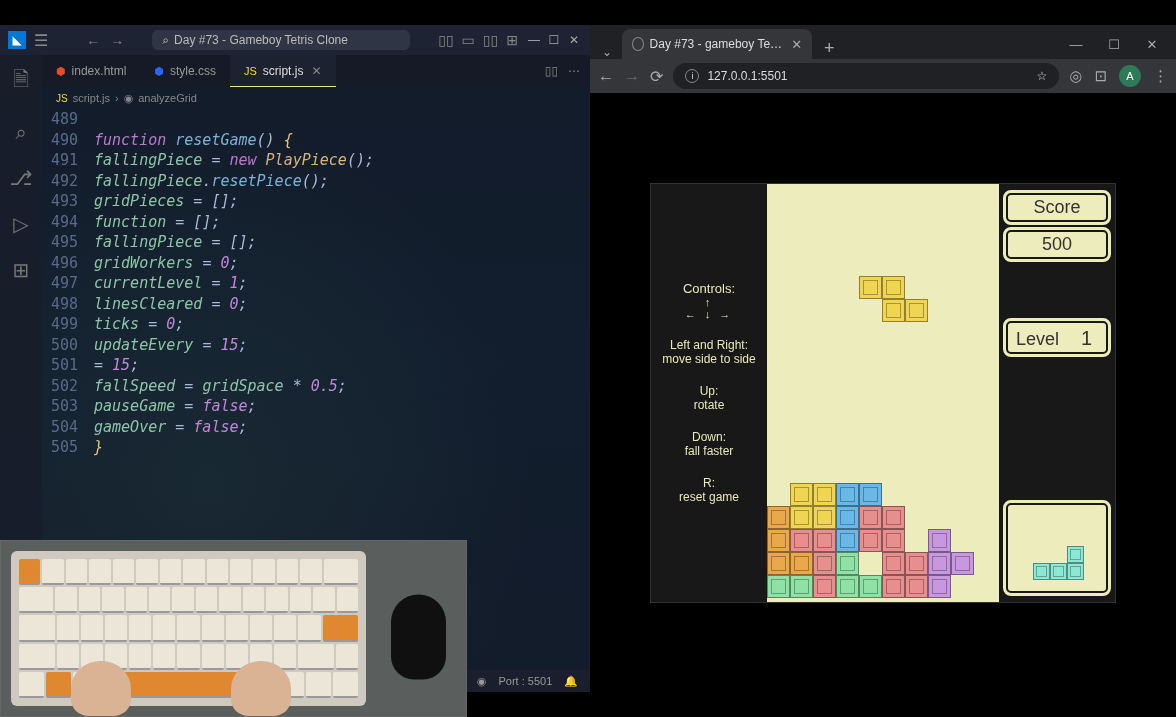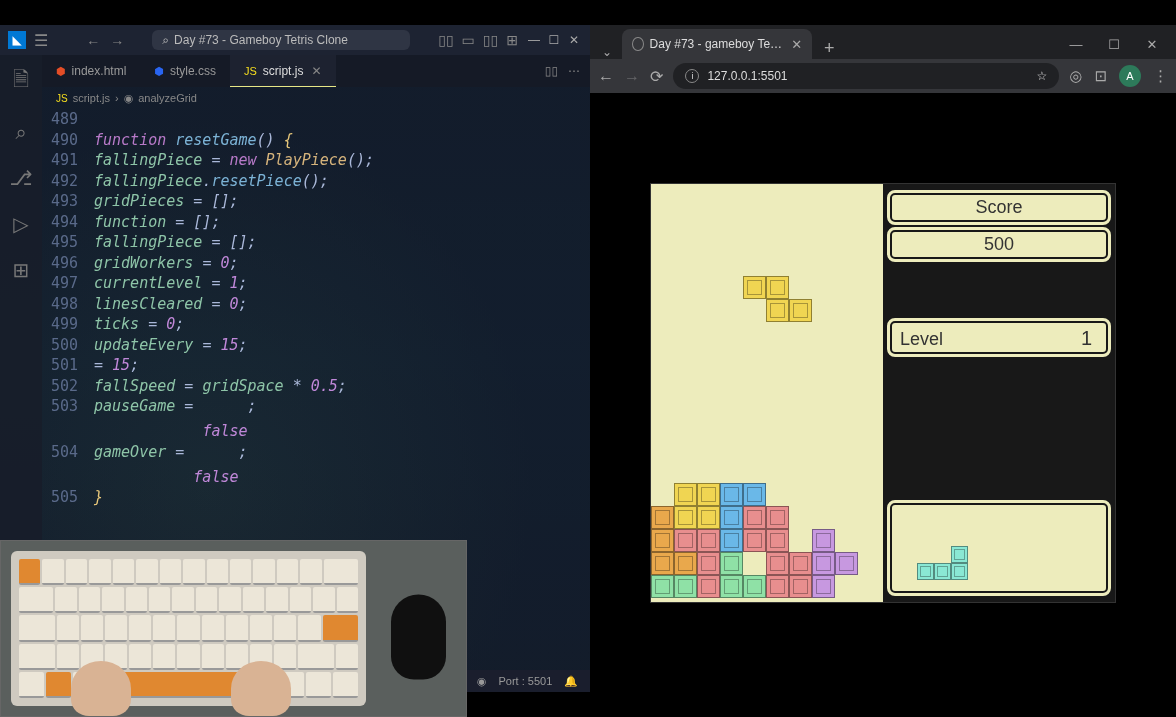--- a/index.html
+++ b/index.html
@@ -113,21 +113,21 @@
       padding: 0 0 0 8px;
       overflow:hidden;
       z-index:1;
       position:relative;
       font-style: italic;
     }
     .line { display:flex; white-space:pre; }
     .ln { width:44px; text-align:right; padding-right:16px; color:#5a6a8a; font-style:normal;}
     .tok-comment{color:#718ba3;} .tok-kw{color:#b87ac9;} .tok-fn{color:#7cb3d6;}
     .tok-var{color:#8ec5a8;} .tok-op{color:#aab8d9;} .tok-num{color:#c088d9;}
-    .tok-new{color:#b87ac9;} .tok-type{color:#d6b47c;} .tok-bool{color:#c088d9;margin-top:25px;}
+    .tok-new{color:#b87ac9;} .tok-type{color:#d6b47c;} .tok-bool{color:#c088d9;}
     .tok-pun{color:#aab8d9;} .tok-brace{color:#e7c77a;}
 
     .statusbar{
       height:22px;
       background:#1a1e2d;
       display:flex;align-items:center;justify-content:flex-end;
       padding:0 12px;gap:12px;
       color:#999;font-size:11px;
     }
 
@@ -439,20 +439,35 @@
       <span>⊡</span>
       <div class="br-avatar">
           <span>A</span>
         </div>
       <span>⋮</span>
     </div>
   </div>
 
   <div class="br-page">
     <div class="game">
+      <div class="g-controls">
+        <div>
+          <div class="hdr">Controls:</div>
+          <div class="arrows">↑</div>
+          <div class="arrows">← ↓ →</div>
+        </div>
+        <div style="white-space:pre-line">Left and Right:
+move side to side</div>
+        <div style="white-space:pre-line">Up:
+rotate</div>
+        <div style="white-space:pre-line">Down:
+fall faster</div>
+        <div style="white-space:pre-line">R:
+reset game</div>
+      </div>
       <div class="g-board" id="game-board">
           <div class="blk c-yellow " style="left: 92px; top: 92px;"></div>
           <div class="blk c-yellow " style="left: 115px; top: 92px;"></div>
           <div class="blk c-yellow " style="left: 115px; top: 115px;"></div>
           <div class="blk c-yellow " style="left: 138px; top: 115px;"></div>
           <div class="blk c-yellow " style="left: 23px; top: 299px;"></div>
           <div class="blk c-yellow " style="left: 46px; top: 299px;"></div>
           <div class="blk c-blue " style="left: 69px; top: 299px;"></div>
           <div class="blk c-blue " style="left: 92px; top: 299px;"></div>
           <div class="blk c-orange " style="left: 0px; top: 322px;"></div>

